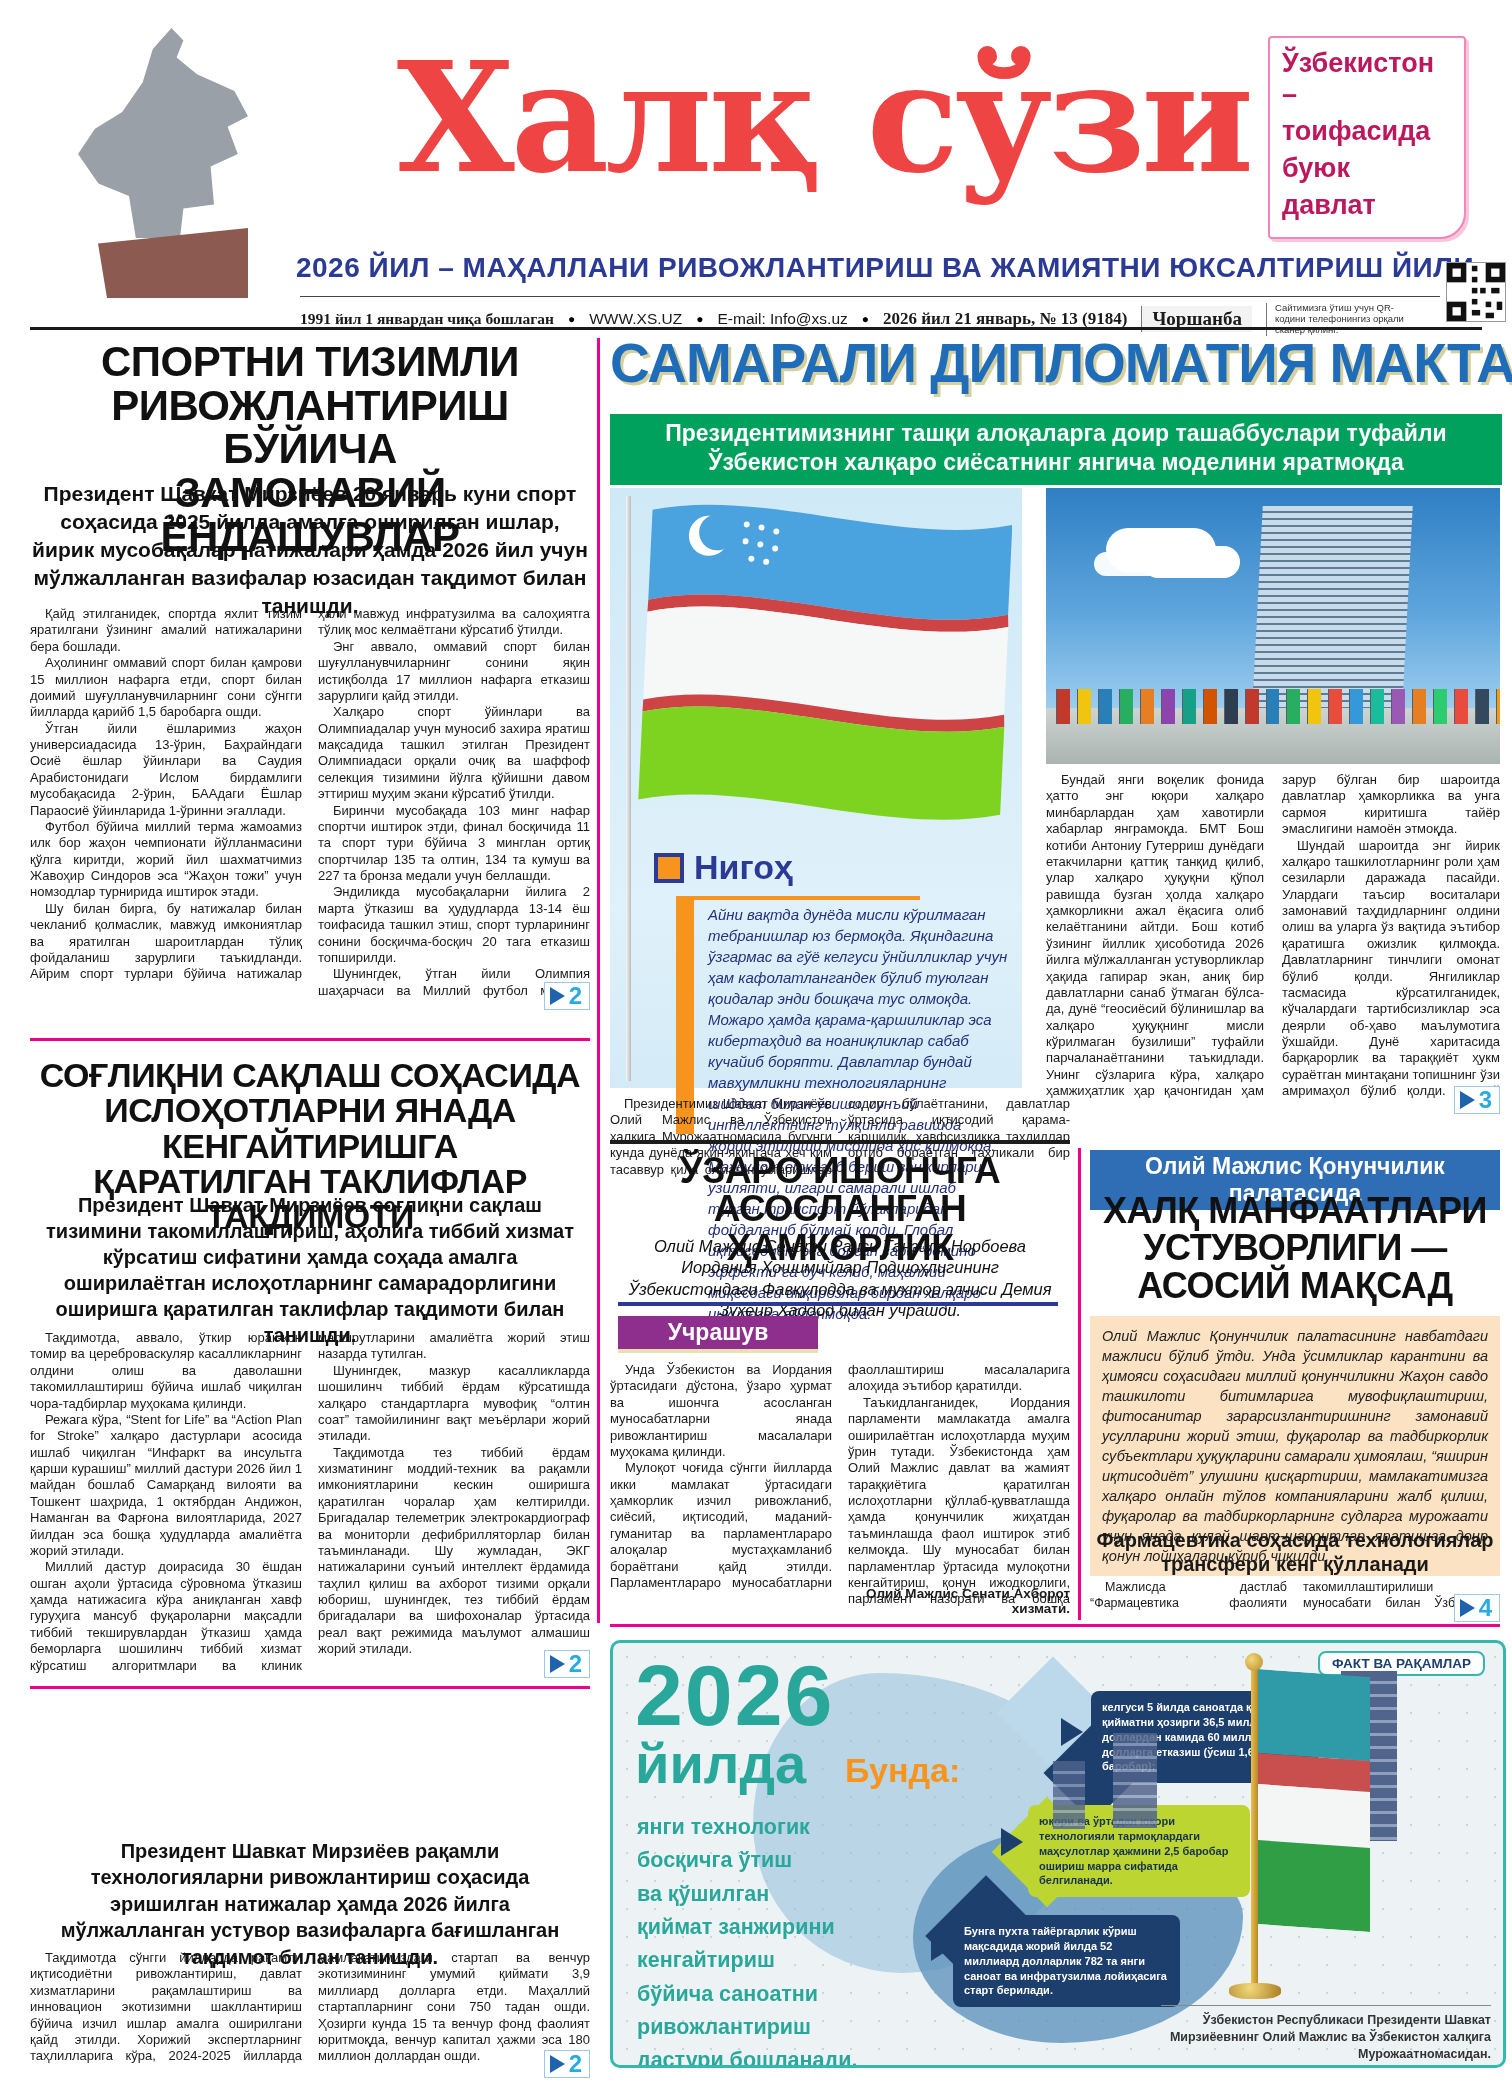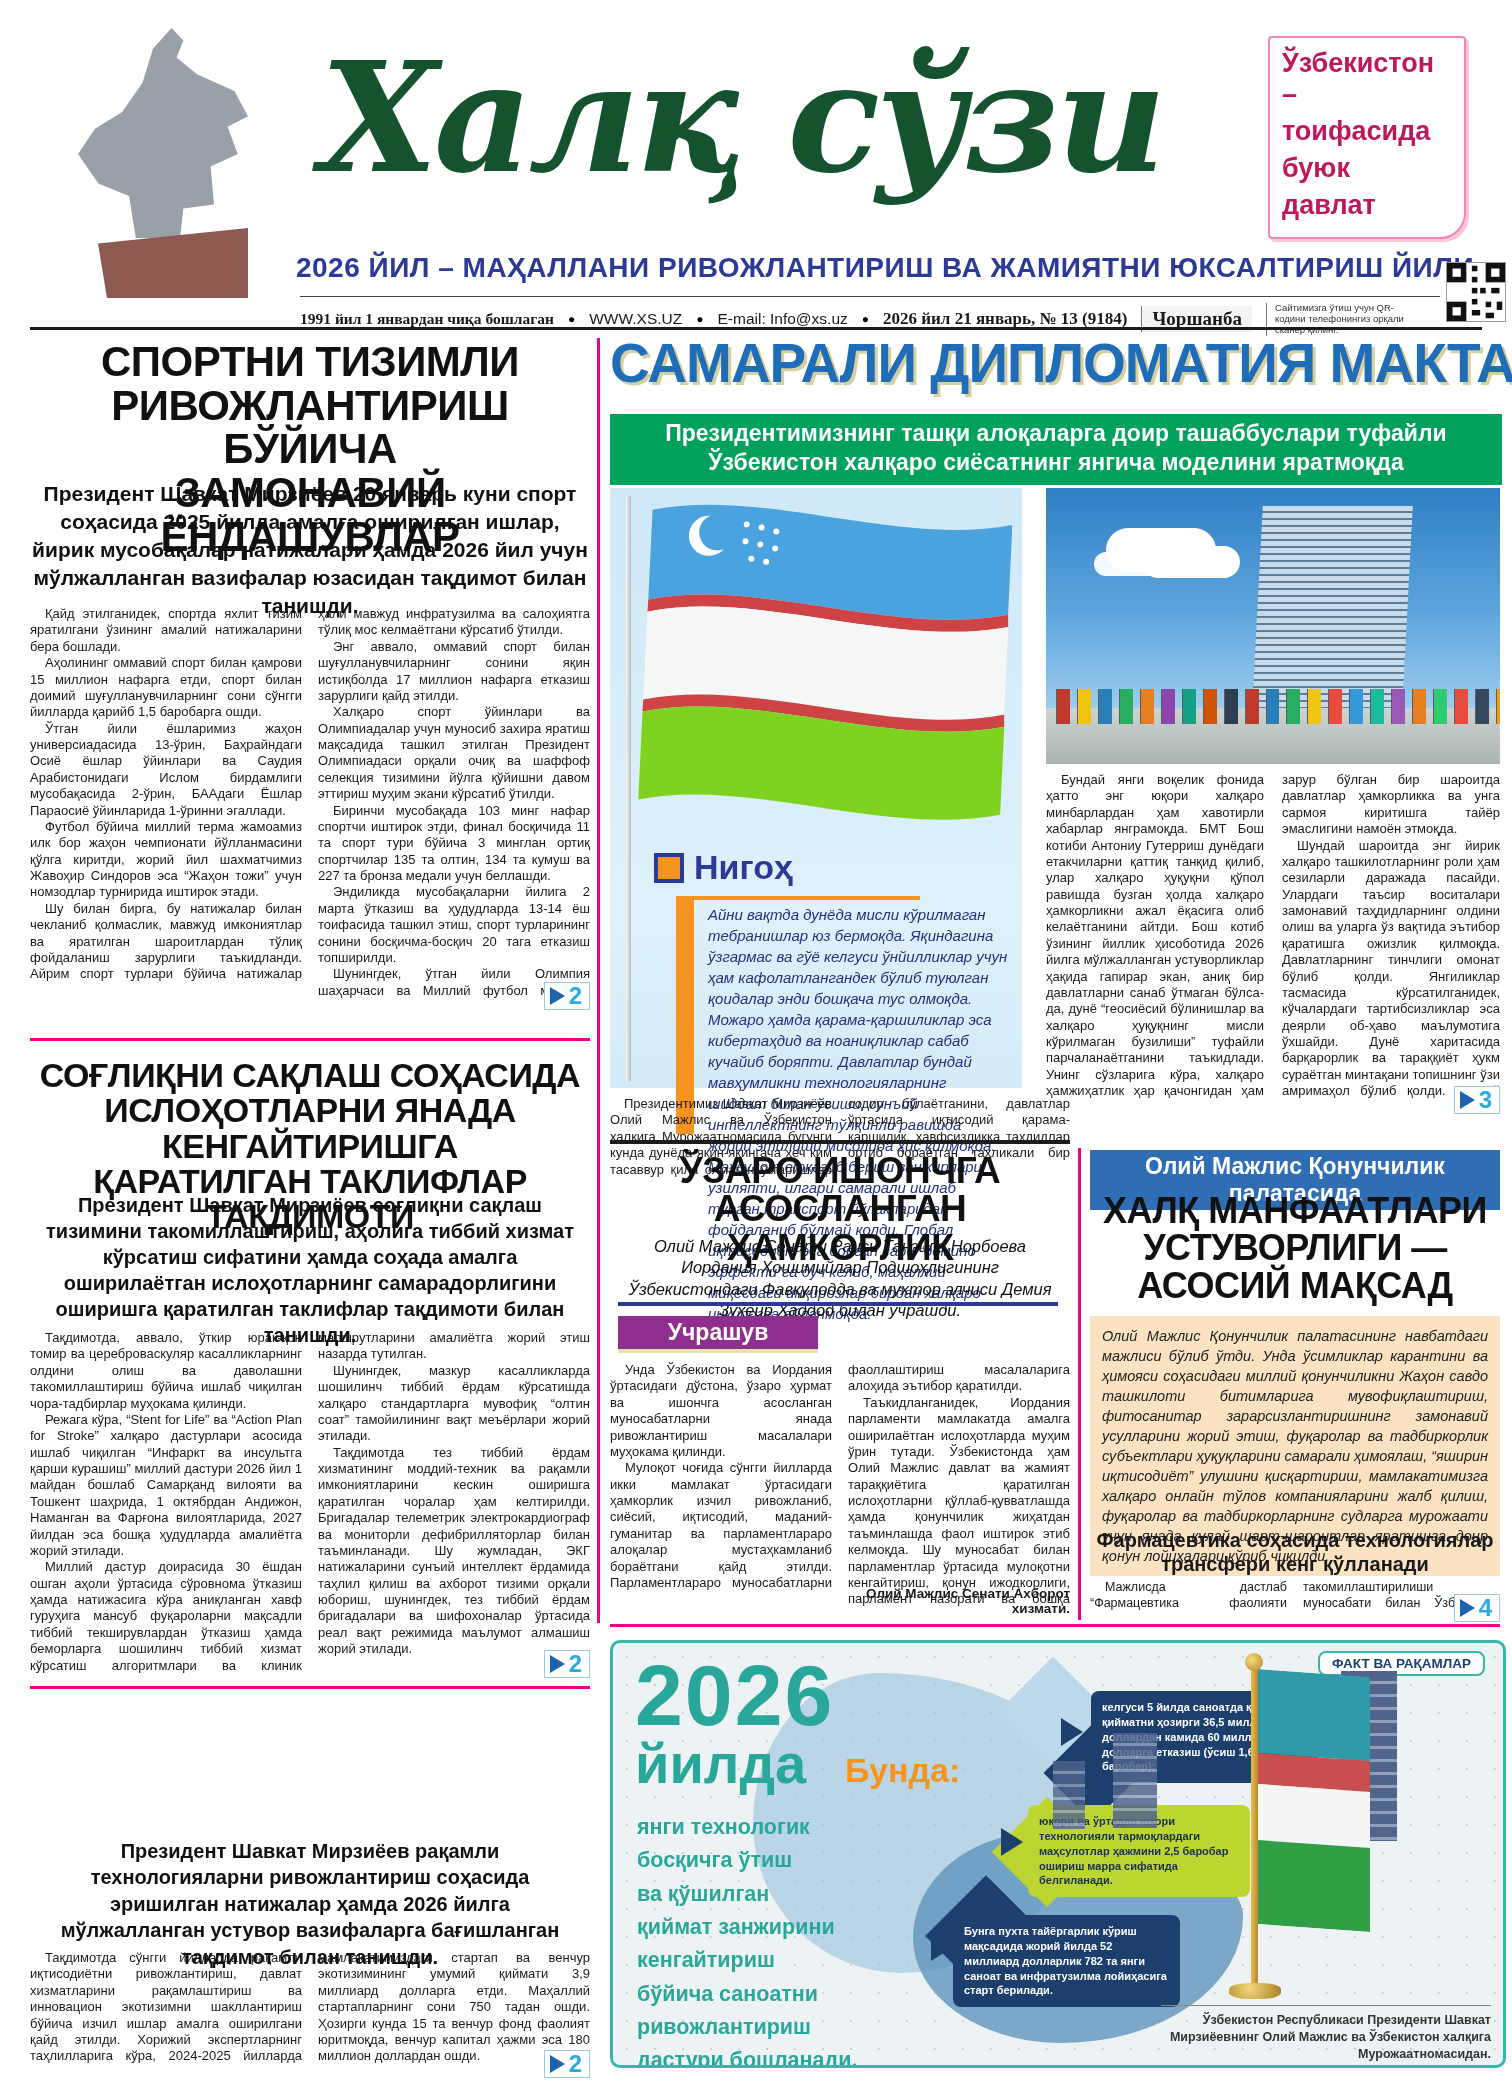--- a/index.html
+++ b/index.html
@@ -1,22 +1,22 @@
 <!DOCTYPE html>
 <html><head>
 <meta charset="utf-8">
 <style>
   html,body{margin:0;padding:0;background:#fff;}
   #page{position:relative;width:1512px;height:2098px;background:#fff;overflow:hidden;
         font-family:"Liberation Sans",sans-serif;color:#1a1a1a;}
   .abs{position:absolute;}
 
   
-  .mast-title{font-family:"DejaVu Serif",serif;font-style:italic;font-weight:bold;
-              font-size:152px;color:#14532d;text-align:left;line-height:1;letter-spacing:-4px;}
+  .mast-title{font-family:"DejaVu Serif",serif;font-weight:bold;
+              font-size:152px;color:#ef4444;text-align:right;line-height:1;letter-spacing:-4px;}
   .slogan-box{border:2px solid #f286b7;border-radius:4px 4px 26px 4px;background:#fff;
               padding:10px 12px;box-shadow:3px 3px 0 #f9c6dd;}
   .slogan-box p{margin:0 0 6px 0;font-size:27px;font-weight:bold;color:#be185d;line-height:1.15;}
   .year-slogan{font-size:28px;font-weight:bold;color:#2b3a94;text-align:center;letter-spacing:.5px;}
   .dateline{display:flex;align-items:center;gap:14px;font-family:"Liberation Serif",serif;
             font-weight:bold;font-size:15.5px;border-top:1.5px solid #444;padding-top:6px;}
   .dateline .bullet{color:#000;font-size:12px;}
   .weekday{font-size:19px;padding:2px 10px;border-left:1.5px solid #777;background:#f3f3f3;}
   .qr-note{font-family:"Liberation Sans",sans-serif;font-weight:normal;font-size:9.5px;color:#333;
            width:132px;line-height:1.15;border-left:1.5px solid #777;padding-left:8px;}

